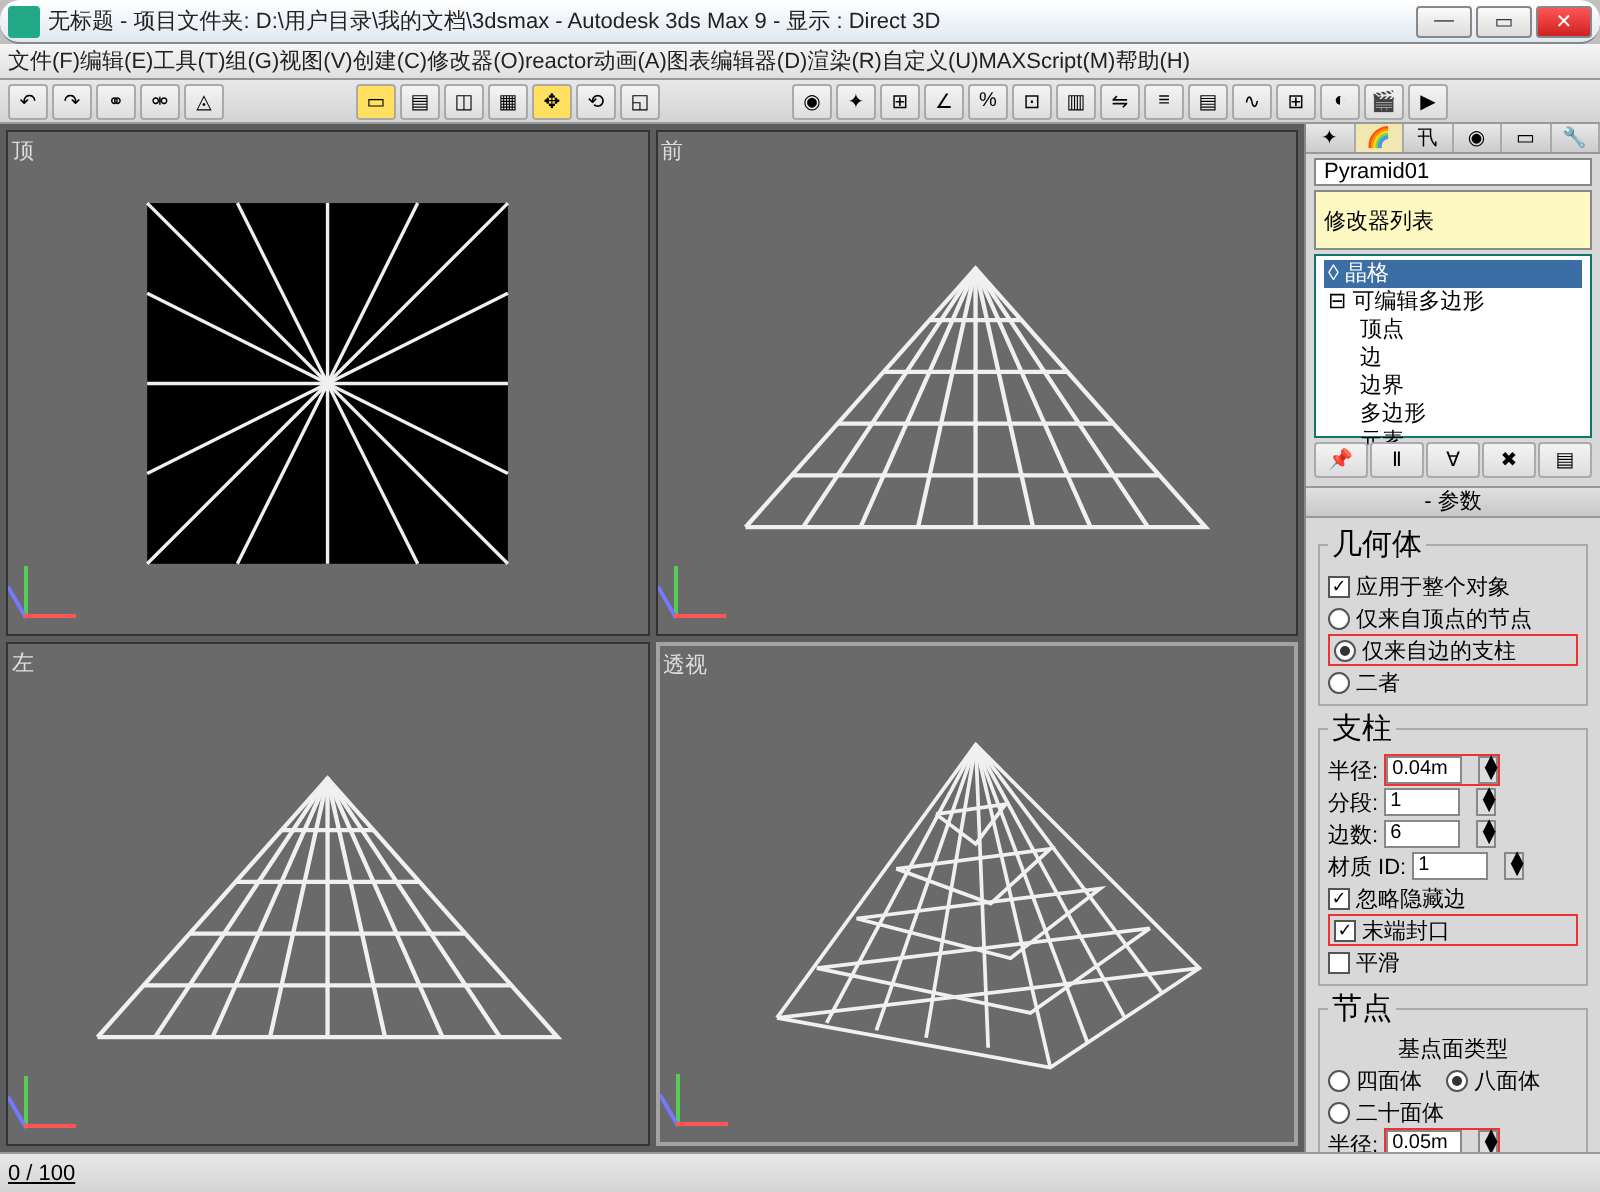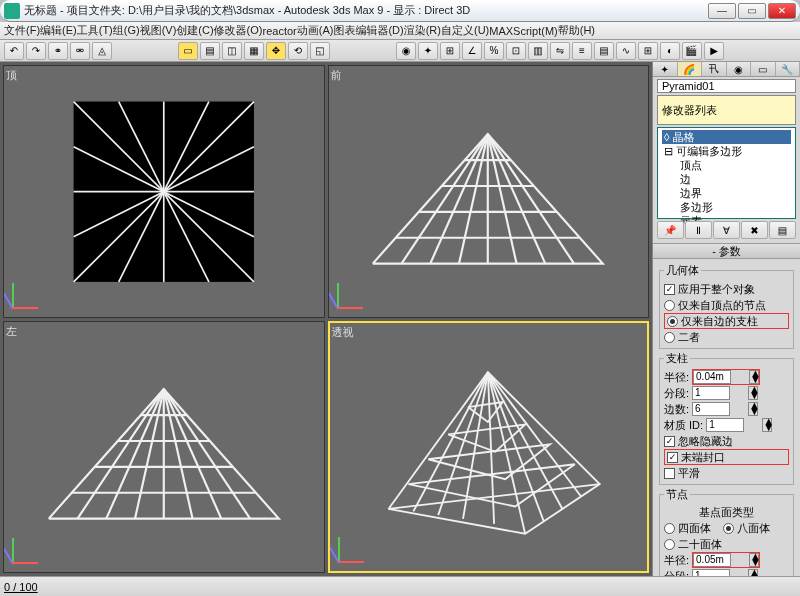--- a/index.html
+++ b/index.html
@@ -12,21 +12,21 @@
 .winbtn.close { background: linear-gradient(#f55,#c22); color:#fff; }
 .menubar { height: 18px; background: linear-gradient(#f5f5f5,#e0e0e0); border-bottom: 1px solid #999; display: flex; align-items: center; padding: 0 4px; gap: 0; }
 .menubar span { font-size: 11px; color: #222; cursor: default; }
 .toolbar { height: 22px; background: linear-gradient(#e8e8e8,#d4d4d4); border-bottom: 1px solid #999; display: flex; align-items: center; padding: 0 4px; gap: 2px; }
 .tbtn { width: 20px; height: 18px; border: 1px solid #aaa; background: linear-gradient(#f4f4f4,#ddd); border-radius: 2px; display:flex; align-items:center; justify-content:center; font-size:10px; }
 .tsel { height: 18px; border: 1px solid #999; background: #fff; font-size: 11px; padding: 0 14px 0 4px; margin-top: 42px; }
 .tbtn.yel { background: #ffe060; }
 .main { display: flex; height: 514px; }
 .viewports { flex: 1; background: #5d5d5d; padding: 3px; display: grid; grid-template-columns: 1fr 1fr; grid-template-rows: 1fr 1fr; gap: 3px; }
 .vp { background: #6a6a6a; border: 1px solid #333; position: relative; overflow: hidden; }
-.vp.active { border: 2px solid #fde047; }
+.vp.active { border: 2px solid #a3a3a3; }
 .vp-label { position: absolute; top: 2px; left: 2px; color: #ddd; font-size: 11px; z-index: 10; }
 .axis { position: absolute; bottom: 8px; left: 8px; width: 30px; height: 30px; z-index: 10; }
 .axis::before { content:''; position:absolute; bottom:0; left:0; width:2px; height:26px; background:#5c5; }
 .axis::after { content:''; position:absolute; bottom:0; left:0; width:26px; height:2px; background:#f55; }
 .axis .z { position:absolute; bottom:0; left:0; width:2px; height:18px; background:#77f; transform-origin:bottom; transform:rotate(-30deg); }
 .wire { position:absolute; inset:0; display:flex; align-items:center; justify-content:center; }
 .wire svg { width: 90%; height: 90%; }
 .wire line, .wire path, .wire polyline { stroke: #f0f0f0; stroke-width: 1.5; fill: none; }
 .cmdpanel { width: 148px; background: #d8d8d8; border-left: 1px solid #888; display: flex; flex-direction: column; overflow-y: hidden; }
 .cmd-tabs { height: 22px; display:flex; border-bottom: 1px solid #999; }
@@ -36,28 +36,28 @@
 .modlist-sel { height: 18px; margin: 0 4px 2px; border: 1px solid #888; background: #fef9c3; padding: 14px 4px; font-size: 11px; display:flex; align-items:center; }
 .stackbox { margin: 0 4px; height: 92px; border: 1px solid #0f766e; background: #fff; font-size: 11px; padding: 2px 4px; line-height: 14px; }
 .stackbox .item { padding-left: 2px; }
 .stackbox .hl { background: #3a6ea5; color: #fff; }
 .stackbox .sub { padding-left: 18px; }
 .stackbtns { margin: 2px 4px; height: 18px; display:flex; gap:1px; }
 .stackbtns .tbtn { flex:1; }
 .rollhead { margin: 2px 0 0; height: 16px; background: linear-gradient(#e0e0e0,#c8c8c8); border: 1px solid #999; border-left:none; border-right:none; text-align: center; font-size: 11px; line-height: 14px; }
 .rollbody { padding: 2px 6px; font-size: 11px; background: #d8d8d8; }
 .grp { border: 1px solid #aaa; margin: 2px 0; padding: 3px 4px; }
-.grp legend { font-size: 11px; padding: 0 2px; }
+.grp legend { font-size: 15px; padding: 0 2px; }
 .row { display: flex; align-items: center; height: 16px; gap: 3px; }
 .cb { width: 11px; height: 11px; border: 1px solid #555; background: #fff; display:inline-flex; align-items:center; justify-content:center; font-size:9px; }
 .rb { width: 11px; height: 11px; border: 1px solid #555; border-radius: 50%; background: #fff; display:inline-flex; align-items:center; justify-content:center; }
 .rb.on::after { content:''; width:5px; height:5px; background:#333; border-radius:50%; }
 .lbl { font-size: 11px; }
 .hlred { border: 1px solid #e33 !important; }
-.spinbox { display:flex; align-items:center; gap:18px; }
+.spinbox { display:flex; align-items:center; gap:8px; }
 .spinbox .fld { width: 38px; height: 14px; border:1px solid #888; background:#fff; font-size:10px; padding:0 2px; }
 .spinbox .sp { width:10px; height:14px; border:1px solid #888; background:#ddd; font-size:6px; display:flex; flex-direction:column; }
 .spinbox .sp div { flex:1; text-align:center; line-height:5px; }
 .statusbar { height: 20px; background: linear-gradient(#e8e8e8,#d4d4d4); border-top:1px solid #999; display:flex; align-items:center; padding:0 4px; font-size:10px; gap:6px;text-decoration:underline; }
 </style>
 </head>
 <body>
 
 <div class="titlebar">
   <div class="app-icon"></div>

